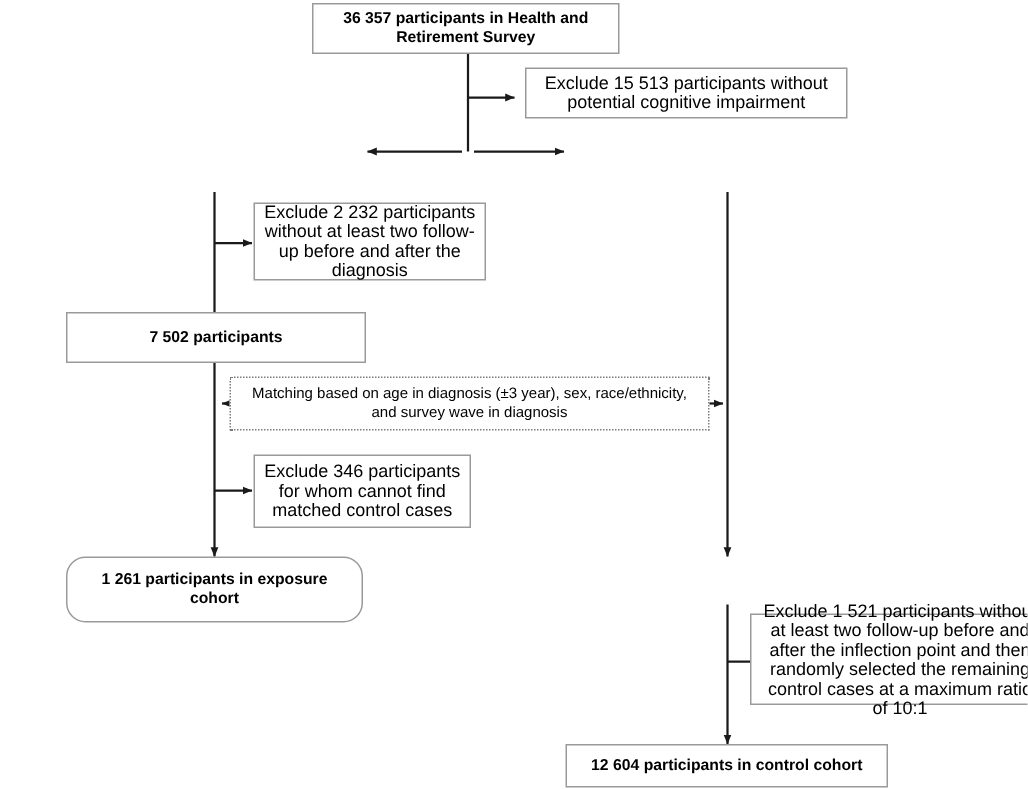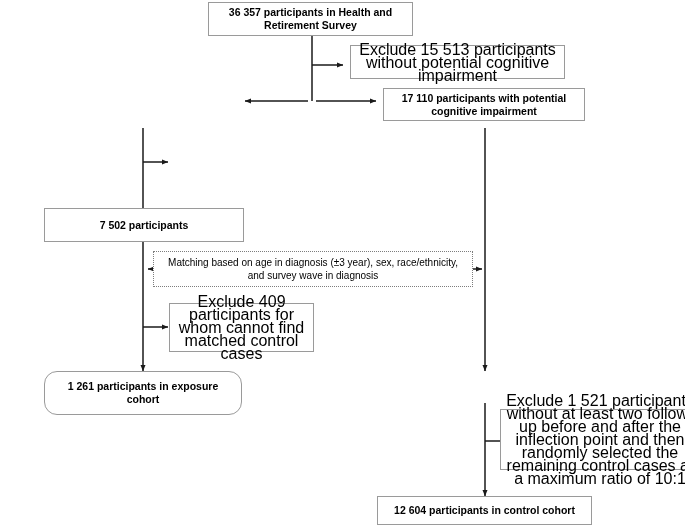--- a/index.html
+++ b/index.html
@@ -41,21 +41,21 @@
     padding: 0 5px;
     box-sizing: border-box;
   }
   .primary {
     font-weight: bold;
     font-size: 10.5px;
     line-height: 13px;
   }
   .exclusion {
     font-weight: normal;
-    font-size: 16px;
+    font-size: 12px;
     line-height: 13px;
   }
   .dotted {
     border: 1px dotted #7d7d7d;
     font-weight: normal;
     font-size: 10px;
     line-height: 13px;
   }
 </style>
 </head>
@@ -102,35 +102,35 @@
 
   <div class="node primary" style="left:168px; top:2px; width:205px; height:34px;">
     <span class="txt">36 357 participants in Health and Retirement Survey</span>
   </div>
 
   <div class="node exclusion" style="left:310px; top:45px; width:215px; height:34px;">
     <span class="txt">Exclude 15 513 participants without potential cognitive impairment</span>
   </div>
 
 
-  <div class="node primary" style="left:343px; top:88px; width:202px; height:33px;">
-    <span class="txt">17 110 participants with potential cognitive impairment</span>
+
+  <div class="node exclusion" style="left:129px; top:135px; width:155px; height:52px;">
+    <span class="txt">Exclude 2 232 participants without at least two follow-up before and after the diagnosis</span>
   </div>
-
 
   <div class="node primary" style="left:4px; top:208px; width:200px; height:34px;">
     <span class="txt">7 502 participants</span>
   </div>
 
   <div class="node dotted" style="left:113px; top:251px; width:320px; height:36px;">
     <span class="txt">Matching based on age in diagnosis (±3 year), sex, race/ethnicity, and survey wave in diagnosis</span>
   </div>
 
   <div class="node exclusion" style="left:129px; top:303px; width:145px; height:49px;">
-    <span class="txt">Exclude 409 participants for whom cannot find matched control cases</span>
+    <span class="txt">Exclude 346 participants for whom cannot find matched control cases</span>
   </div>
 
   <div class="node primary" style="left:4px; top:371px; width:198px; height:44px;border-radius:13px;">
     <span class="txt">1 261 participants in exposure cohort</span>
   </div>
 
 
   <div class="node exclusion" style="left:460px; top:409px; width:200px; height:61px;">
     <span class="txt">Exclude 1 521 participants without at least two follow-up before and after the inflection point and then randomly selected the remaining control cases at a maximum ratio of 10:1</span>
   </div>

